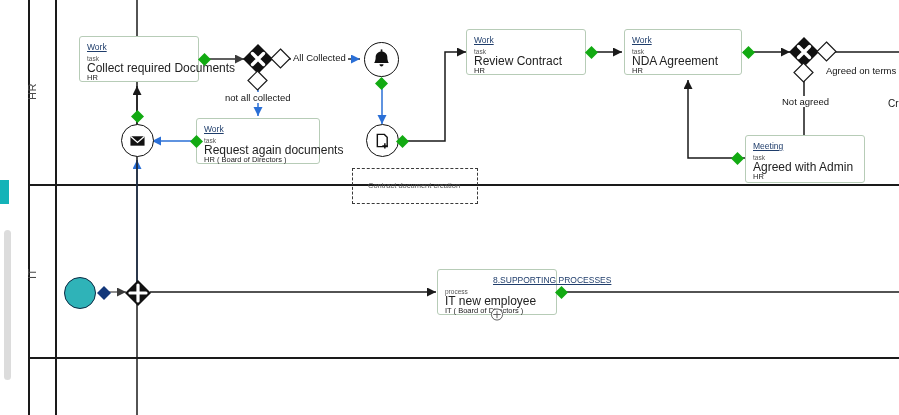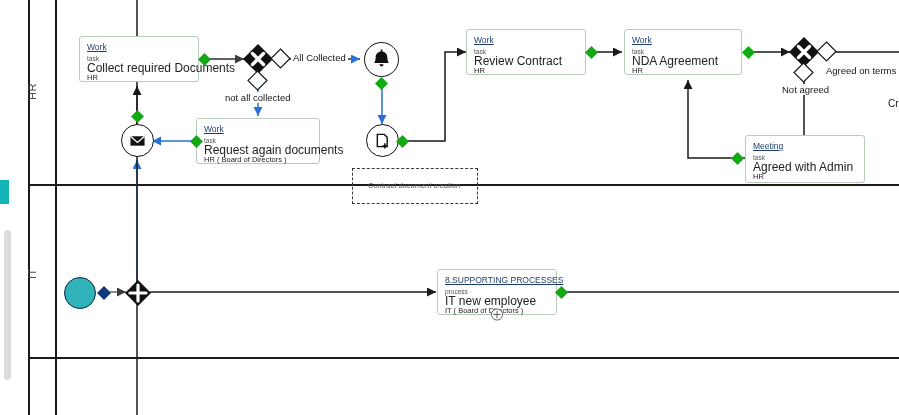--- a/index.html
+++ b/index.html
@@ -27,21 +27,21 @@
     border:1px solid #b7ccb7;border-radius:3px;background:#ffffff;
     padding:5px 7px 4px 7px;
   }
   .task .t-title{
     font-size:8.5px;color:#1f3d6b;text-decoration:underline;font-weight:400;
     line-height:11px;margin-bottom:1px;white-space:nowrap;
   }
   .task .t-type{font-size:6.5px;color:#555;line-height:9px;white-space:nowrap;}
   .task .t-name{font-size:12px;color:#222;line-height:10px;white-space:nowrap;}
   .task .t-role{font-size:7.5px;color:#222;line-height:10px;white-space:nowrap;}
-  .task.subprocess .t-title{font-weight:400;}
+  .task.subprocess .t-title{font-weight:400;margin-left:48px;}
 
   .sub-plus{
     position:absolute;left:50%;bottom:-7px;transform:translateX(-50%);
     width:13px;height:13px;
   }
 
   
   .group-box{
     position:absolute;box-sizing:border-box;
     border:1.4px dashed #3a3a3a;background:transparent;
@@ -262,16 +262,16 @@
   <svg style="position:absolute;left:730px;top:151px;width:15px;height:15px;" viewBox="0 0 15 15">
       <path d="M7.5,1 L14,7.5 L7.5,14 L1,7.5 Z" fill="#12aa12"></path>
     </svg>
   <svg style="position:absolute;left:554px;top:285px;width:15px;height:15px;" viewBox="0 0 15 15">
       <path d="M7.5,1 L14,7.5 L7.5,14 L1,7.5 Z" fill="#12aa12"></path>
     </svg>
 
   <div class="flow-label" style="left:291px;top:52px;">All Collected</div>
   <div class="flow-label" style="left:223px;top:92px;">not all collected</div>
   <div class="flow-label" style="left:824px;top:45px;margin-top:20px;">Agreed on terms</div>
-  <div class="flow-label" style="left:780px;top:84px;">Not agreed</div>
+  <div class="flow-label" style="left:780px;top:96px;">Not agreed</div>
   <div class="clipped" style="left:888px;top:98px;">Cr</div>
 
 </div>
 
 </body></html>

